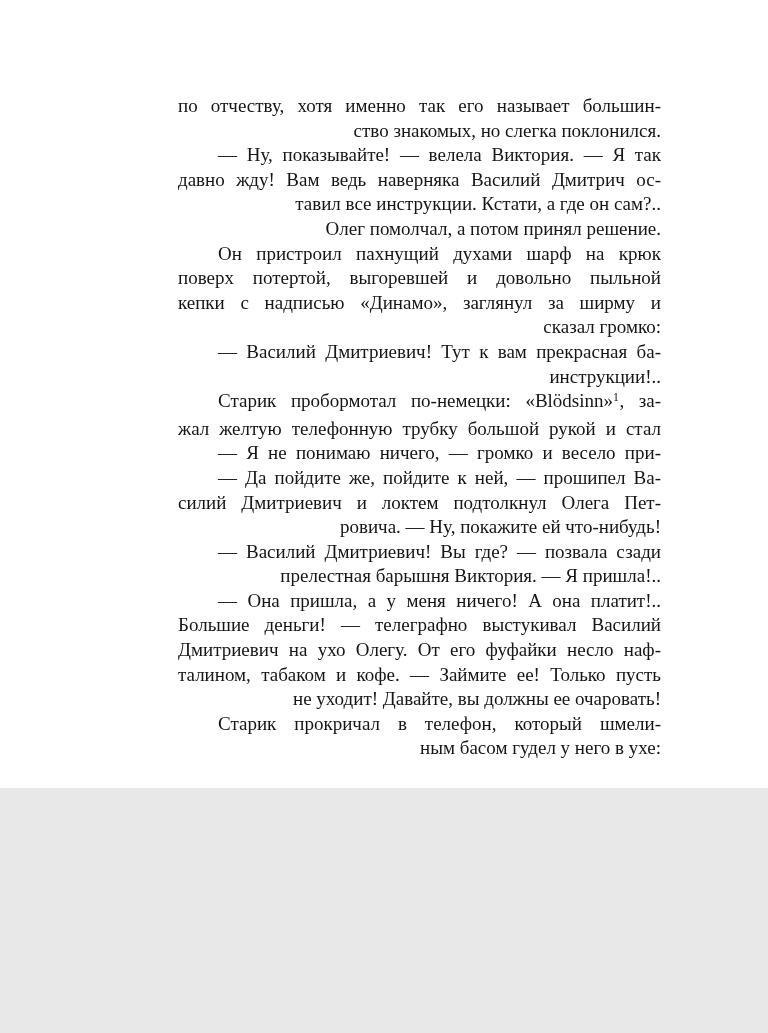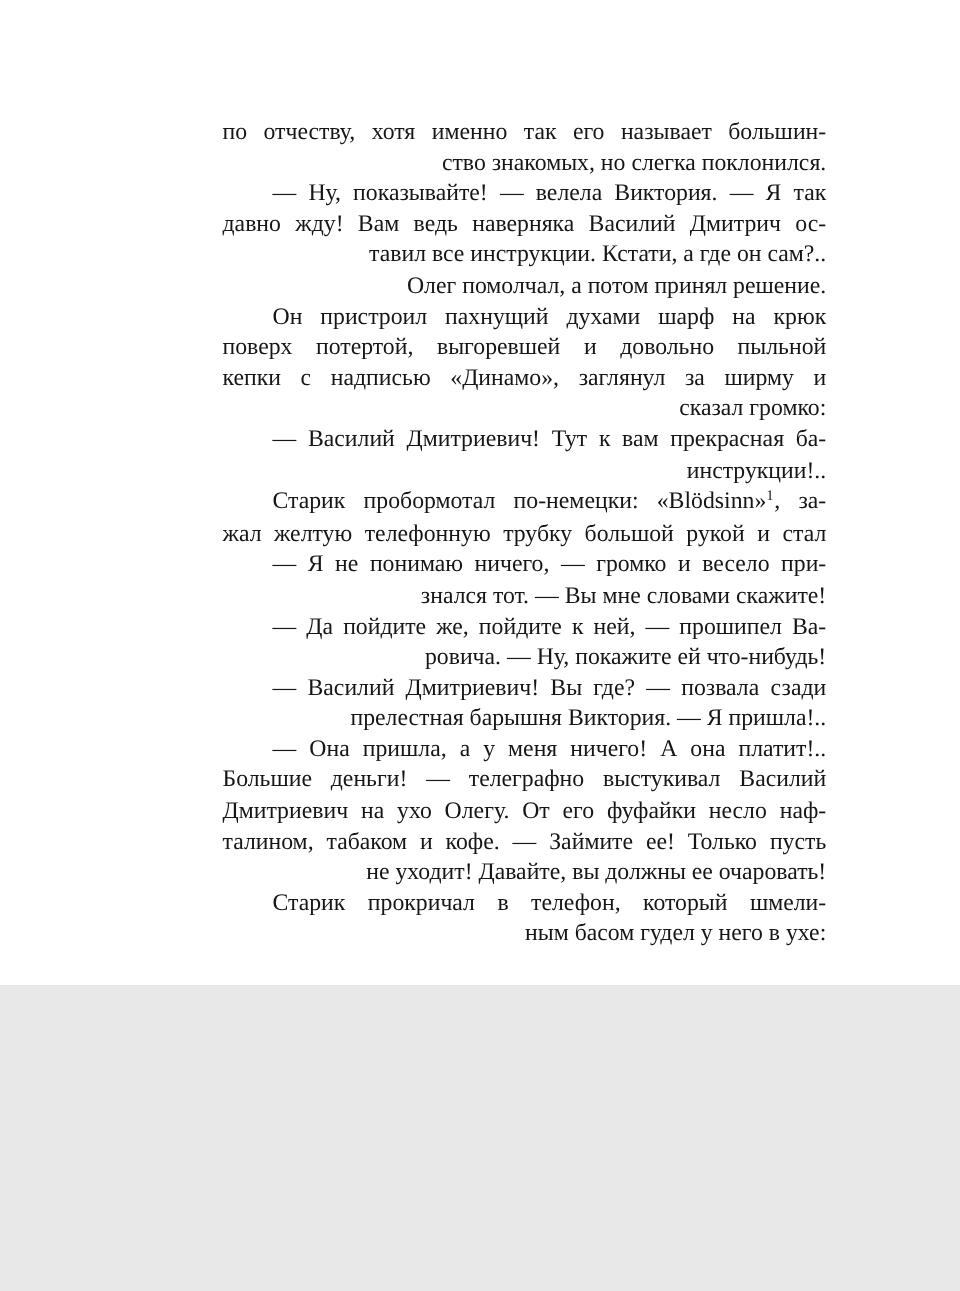--- a/index.html
+++ b/index.html
@@ -87,22 +87,22 @@
       <div class="line ind"><span>Олег помолчал, а потом принял решение.</span></div>
       <div class="line ind j"><span>Он пристроил пахнущий духами шарф на крюк</span></div>
       <div class="line j"><span>поверх потертой, выгоревшей и довольно пыльной</span></div>
       <div class="line j"><span>кепки с надписью «Динамо», заглянул за ширму и</span></div>
       <div class="line"><span>сказал громко:</span></div>
       <div class="line ind j"><span>— Василий Дмитриевич! Тут к вам прекрасная ба-</span></div>
       <div class="line"><span>инструкции!..</span></div>
       <div class="line ind j"><span>Старик пробормотал по-немецки: «Blödsinn»</span><span class="sup">1</span><span>, за-</span></div>
       <div class="line j"><span>жал желтую телефонную трубку большой рукой и стал</span></div>
       <div class="line ind j"><span>— Я не понимаю ничего, — громко и весело при-</span></div>
-      <div class="line"><span>знался тот. — Вы мне словами скажите!</span></div>
       <div class="line ind j"><span>— Да пойдите же, пойдите к ней, — прошипел Ва-</span></div>
+      <div class="line j"><span>силий Дмитриевич и локтем подтолкнул Олега Пет-</span></div>
       <div class="line"><span>ровича. — Ну, покажите ей что-нибудь!</span></div>
       <div class="line ind j"><span>— Василий Дмитриевич! Вы где? — позвала сзади</span></div>
       <div class="line"><span>прелестная барышня Виктория. — Я пришла!..</span></div>
       <div class="line ind j"><span>— Она пришла, а у меня ничего! А она платит!..</span></div>
       <div class="line j"><span>Большие деньги! — телеграфно выстукивал Василий</span></div>
       <div class="line j"><span>Дмитриевич на ухо Олегу. От его фуфайки несло наф-</span></div>
       <div class="line j"><span>талином, табаком и кофе. — Займите ее! Только пусть</span></div>
       <div class="line"><span>не уходит! Давайте, вы должны ее очаровать!</span></div>
       <div class="line ind j"><span>Старик прокричал в телефон, который шмели-</span></div>
       <div class="line"><span>ным басом гудел у него в ухе:</span></div>

